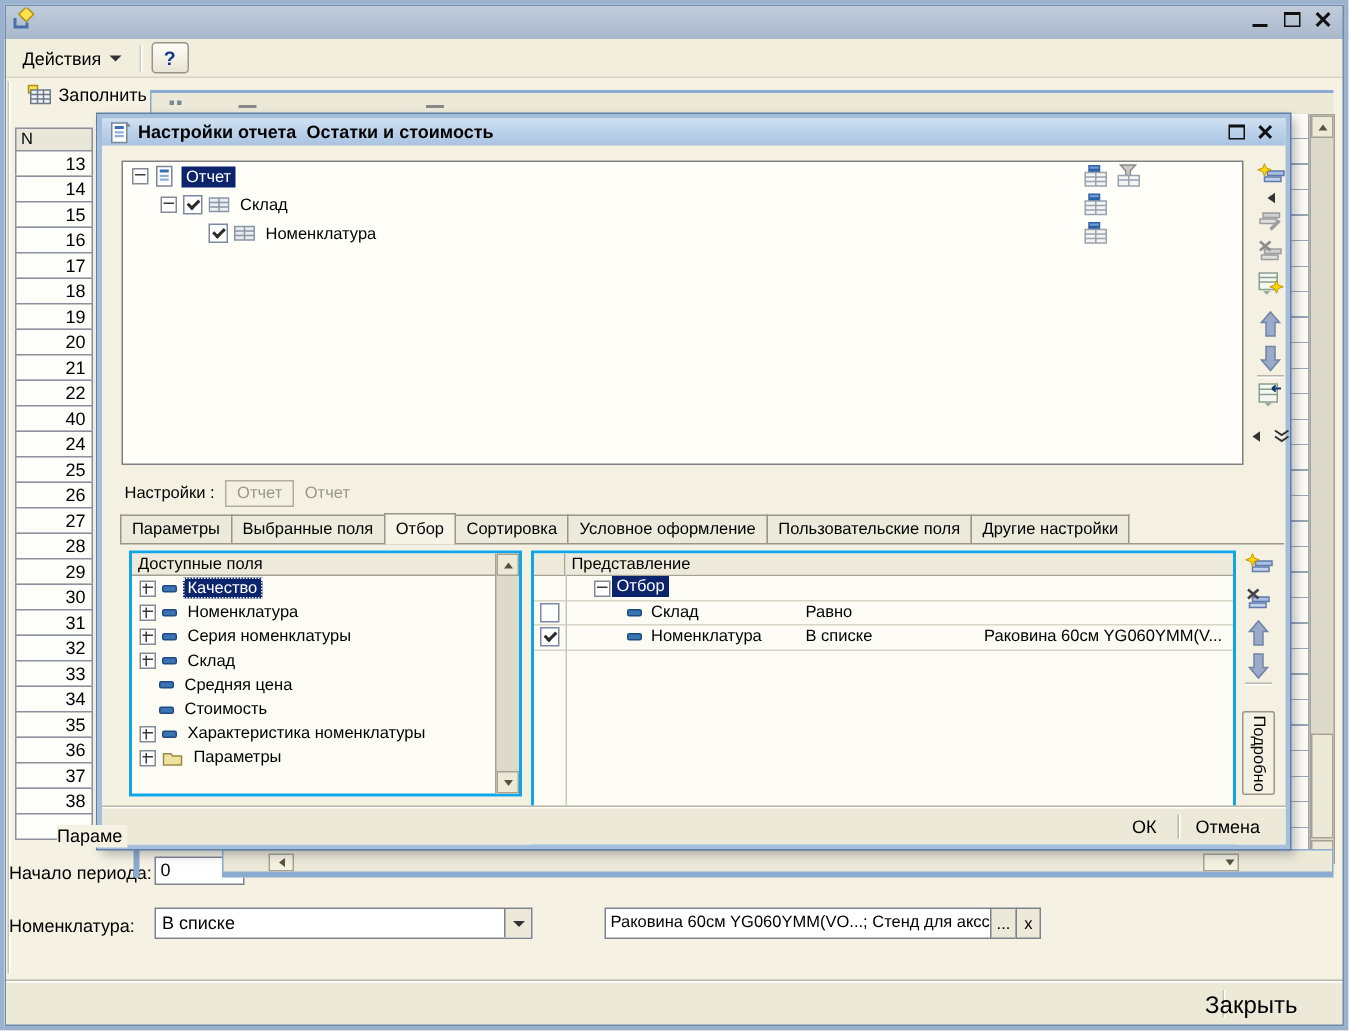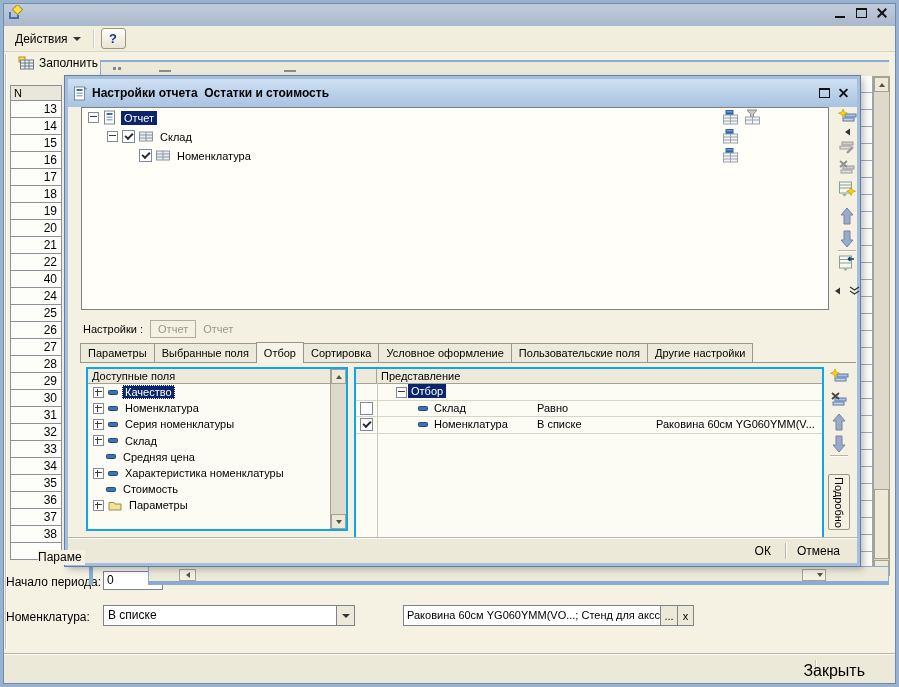--- a/index.html
+++ b/index.html
@@ -74,21 +74,21 @@
   .frag-bottom{position:absolute;left:148px;top:566px;width:741px;height:19px;background:#ece9d8;
     border:1px solid #8cabd0;border-bottom:4px solid #8cabd0;box-sizing:border-box}
   .frag-corner{position:absolute;left:89px;top:556px;width:4px;height:29px;background:#8cabd0}
   .hscroll-btn{position:absolute;left:30px;top:2px;width:17px;height:12px;background:#f4f1e1;border:1px solid #a5a294;
     box-sizing:border-box;display:flex;align-items:center;justify-content:center}
   .frag-combo{position:absolute;right:62px;top:2px;width:24px;height:12px;background:#f4f1e1;border:1px solid #a5a294;
     box-sizing:border-box;display:flex;align-items:center;justify-content:flex-end;padding-right:2px}
   
   .dialog{position:absolute;left:65px;top:76px;width:795px;height:490px;box-sizing:border-box;
     background:#f4f1e3;border:3px solid #a6bedb;box-shadow:0 0 0 1px #5f81a8,3px 3px 7px rgba(40,50,70,.35);z-index:10}
-  .dlg-title{position:absolute;left:0;top:0;right:0;height:28px;background:linear-gradient(#cfe0f2,#a8c3e1);
+  .dlg-title{position:absolute;left:0;top:0;right:0;height:18px;background:linear-gradient(#cfe0f2,#a8c3e1);
     display:flex;align-items:center;gap:5px;padding:0 5px;box-sizing:border-box}
   .dlg-title .t-text{font-weight:bold;font-size:12px}
   .dlg-controls{margin-left:auto;display:flex;gap:5px}
   .dlg-btn{width:15px;height:13px;position:relative}
   .dlg-btn.glyph-max::after{left:2px;right:2px;top:1px;bottom:2px;border-width:1px;border-top-width:2px}
   .dlg-btn.glyph-x::before,.dlg-btn.glyph-x::after{left:1px;top:5px;width:11px}
   .tree-box{position:absolute;left:13px;top:28px;width:748px;height:203px;background:#fffef9;border:1px solid #7f7f7f;box-sizing:border-box}
   .tb-row{position:relative;height:19px;display:flex;align-items:center;gap:4px}
   .row-icons{position:absolute;left:640px;top:1px;display:flex;gap:5px}
   .sel-label{background:#0b246b;color:#fff;padding:1px 3px}
@@ -504,36 +504,36 @@
         <div class="lp-row">
           <span class="exp-spacer"></span>
           <span class="icon">
             <svg width="10" height="7" viewBox="0 0 10 7">
               <rect x="0.5" y="1.5" width="9" height="4" rx="1" fill="#3a74b4" stroke="#1e4a7c"></rect>
             </svg>
           </span>
           <span class="plain-label">Средняя цена</span>
         </div>
         <div class="lp-row">
+          <span class="exp-spacer"></span>
+          <span class="icon">
+            <svg width="10" height="7" viewBox="0 0 10 7">
+              <rect x="0.5" y="1.5" width="9" height="4" rx="1" fill="#3a74b4" stroke="#1e4a7c"></rect>
+            </svg>
+          </span>
+          <span class="plain-label">Стоимость</span>
+        </div>
+        <div class="lp-row">
           <span class="exp plus"></span>
           <span class="icon">
             <svg width="10" height="7" viewBox="0 0 10 7">
               <rect x="0.5" y="1.5" width="9" height="4" rx="1" fill="#3a74b4" stroke="#1e4a7c"></rect>
             </svg>
           </span>
           <span class="plain-label">Характеристика номенклатуры</span>
-        </div>
-        <div class="lp-row">
-          <span class="exp-spacer"></span>
-          <span class="icon">
-            <svg width="10" height="7" viewBox="0 0 10 7">
-              <rect x="0.5" y="1.5" width="9" height="4" rx="1" fill="#3a74b4" stroke="#1e4a7c"></rect>
-            </svg>
-          </span>
-          <span class="plain-label">Стоимость</span>
         </div>
         <div class="lp-row">
           <span class="exp plus"></span>
           <span class="icon">
             <svg width="14" height="11" viewBox="0 0 14 11">
               <path d="M1 3 L1 10 L13 10 L13 4 L7 4 L6 2.5 L1 2.5 Z" fill="#efe3a0" stroke="#9c8a46"></path>
             </svg>
           </span>
           <span class="plain-label">Параметры</span>
         </div>

